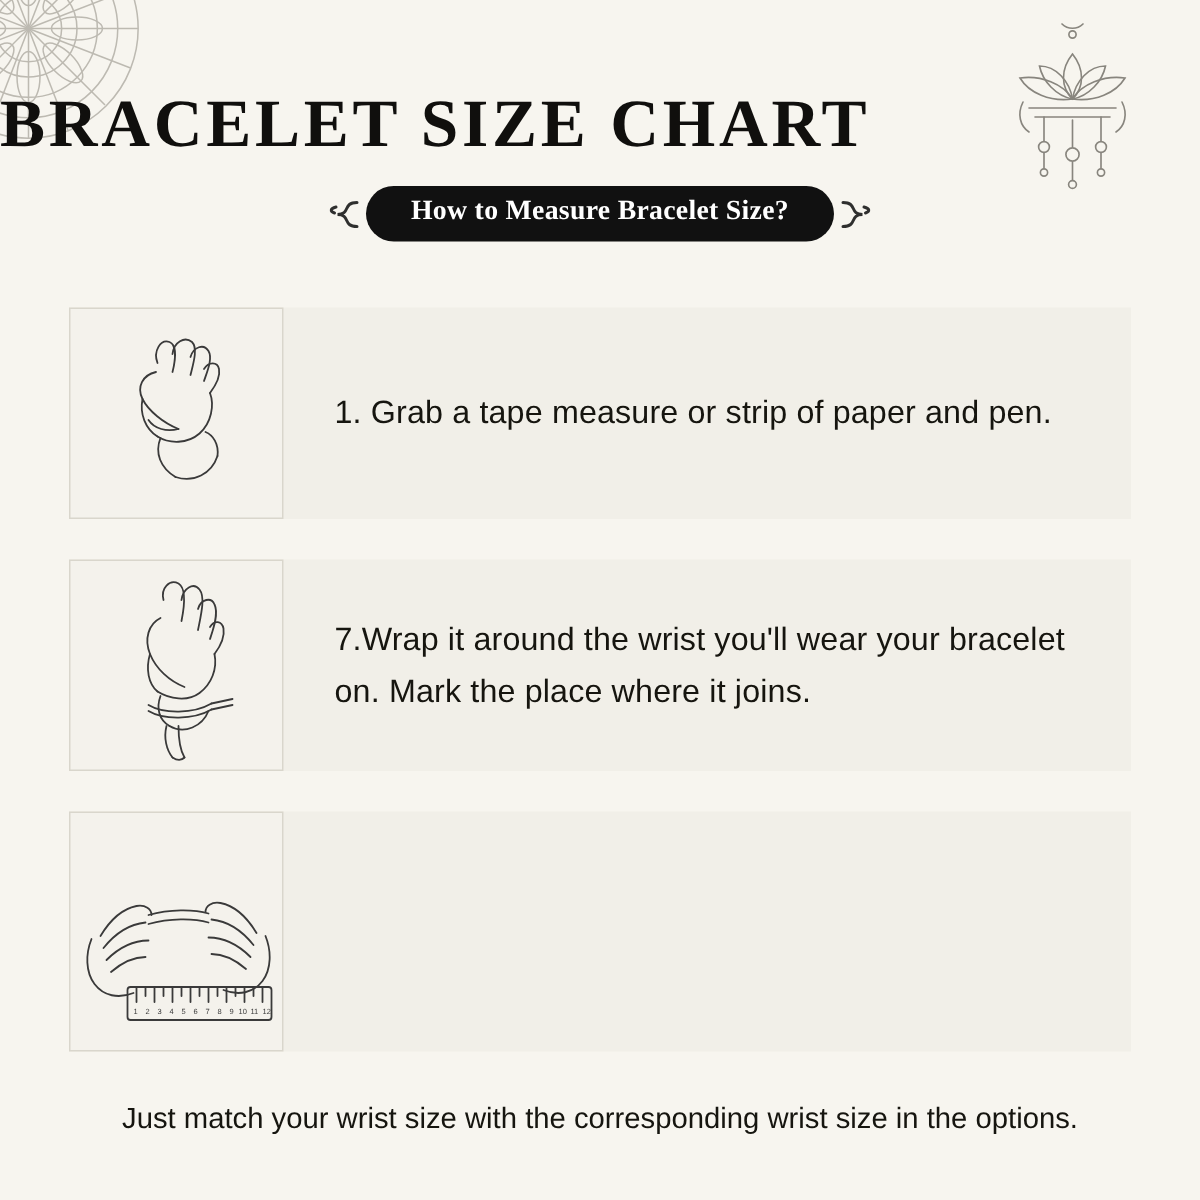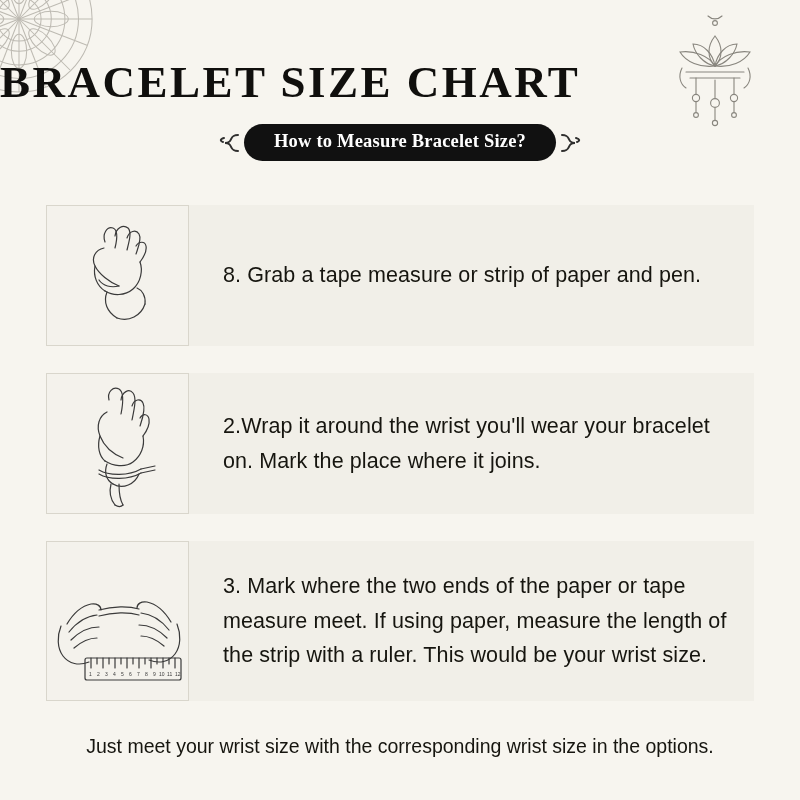--- a/index.html
+++ b/index.html
@@ -239,21 +239,21 @@
           <path d="M93 56 C96 64 94 76 86 83 C78 90 66 90 58 85"></path>
           <path d="M58 85 C50 80 46 70 48 60"></path>
           <path d="M72 80 C64 82 56 80 52 74"></path>
           <path d="M60 86 C56 96 60 106 70 112"></path>
           <path d="M70 112 C82 116 94 110 98 98"></path>
           <path d="M98 98 C99 90 95 84 90 82"></path>
         </g>
       </svg>
     </div>
     <div class="step-text">
-      <span>8. Grab a tape measure or strip of paper and pen.</span>
+      <span>1. Grab a tape measure or strip of paper and pen.</span>
     </div>
   </div>
 
   <div class="step">
     <div class="step-thumb">
       <svg viewBox="0 0 141 141" width="141" height="141">
         <g fill="none" stroke="#3a3a3a" stroke-width="1.2" stroke-linecap="round">
           <path d="M62 26 C60 18 66 12 72 15 C77 18 76 30 74 40"></path>
           <path d="M74 26 C75 18 82 14 86 19 C90 24 87 36 85 46"></path>
           <path d="M85 32 C87 25 94 24 96 29 C99 35 95 46 93 52"></path>
@@ -269,21 +269,21 @@
           <path d="M94 95 L108 92"></path>
           <path d="M94 99 L108 96"></path>
 
           <path d="M64 110 C62 118 64 126 68 131"></path>
           <path d="M72 110 C72 118 73 126 76 131"></path>
           <path d="M68 131 C71 133 74 133 76 131"></path>
         </g>
       </svg>
     </div>
     <div class="step-text">
-      <span>2.Wrap it around the wrist you'll wear your bracelet on. Mark the place where it joins.</span>
+      <span>7.Wrap it around the wrist you'll wear your bracelet on. Mark the place where it joins.</span>
     </div>
   </div>
 
   <div class="step tall">
     <div class="step-thumb">
       <svg viewBox="0 0 141 160" width="141" height="160">
         <g fill="none" stroke="#3a3a3a" stroke-width="1.2" stroke-linecap="round">
 
           <path d="M20 82 C26 72 34 64 44 62 C50 61 54 64 54 68"></path>
           <path d="M22 90 C30 80 40 74 50 73"></path>
@@ -312,20 +312,17 @@
             <text x="82" y="134">6</text>
           <text x="90" y="134">7</text>
             <text x="98" y="134">8</text>
             <text x="106" y="134">9</text>
           <text x="112" y="134">10</text>
             <text x="120" y="134">11</text>
             <text x="128" y="134">12</text>
         </g>
       </svg>
     </div>
-    <div class="step-text">
-      <span>3. Mark where the two ends of the paper or tape measure meet. If using paper, measure the length of the strip with a ruler. This would be your wrist size.</span>
-    </div>
   </div>
 
 </div>
 
-<div class="footer">Just meet your wrist size with the corresponding wrist size in the options.</div>
+<div class="footer">Just match your wrist size with the corresponding wrist size in the options.</div>
 
 </body></html>

